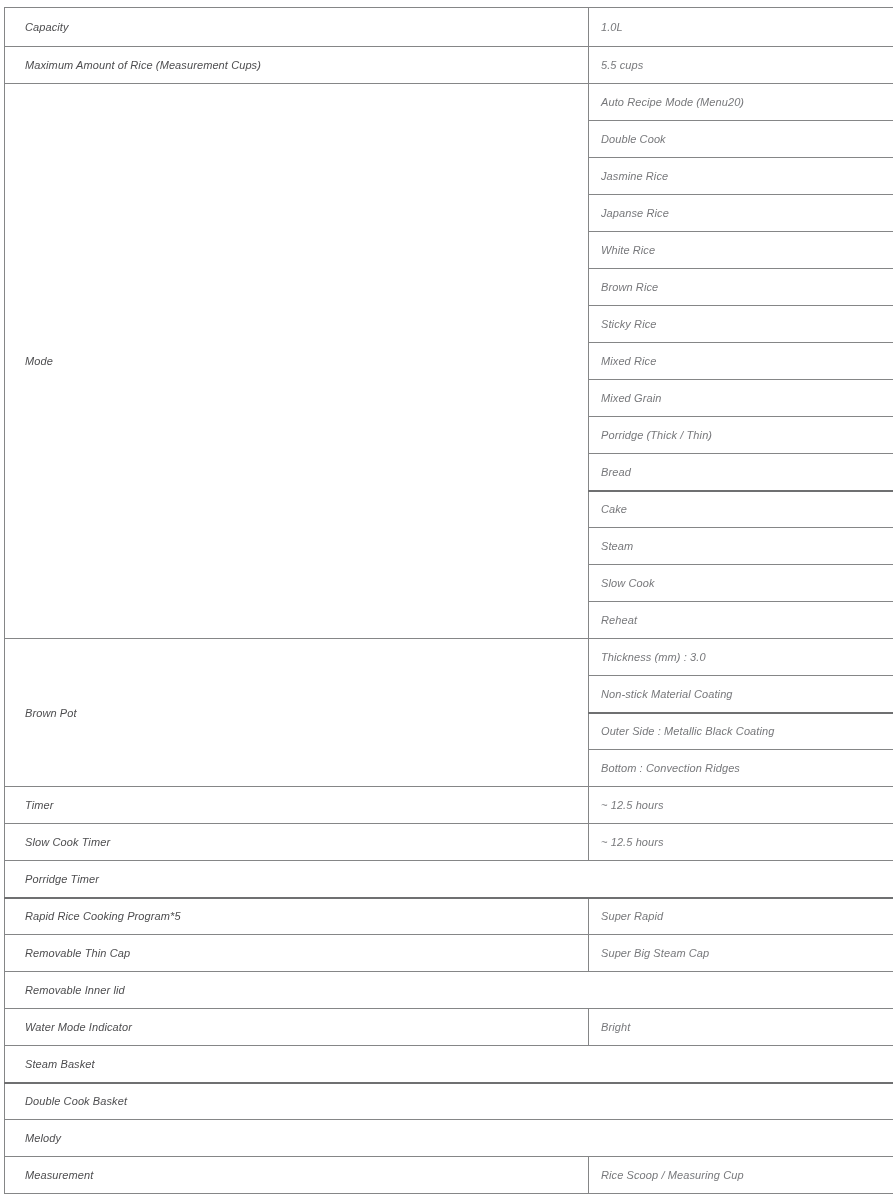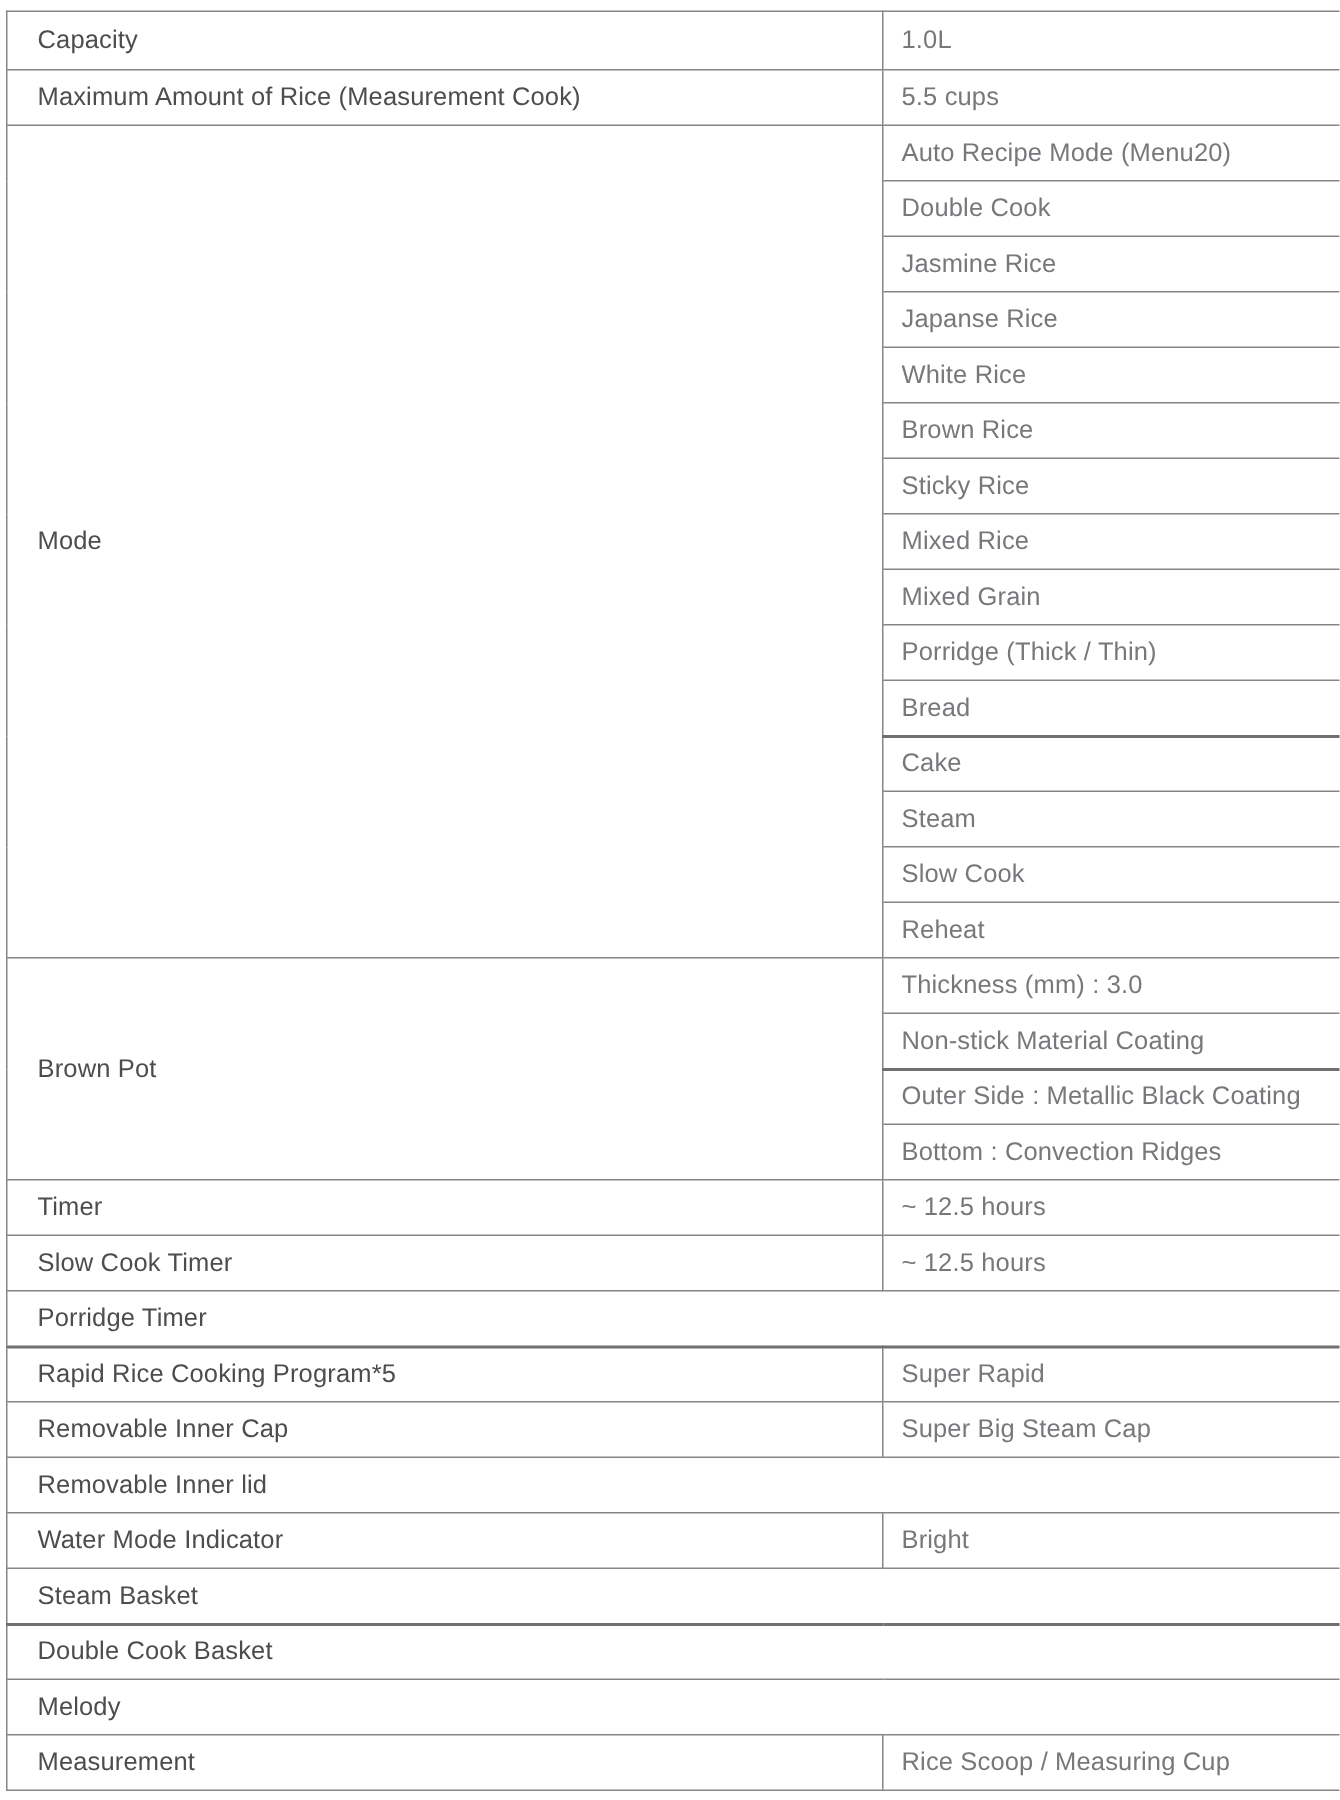--- a/index.html
+++ b/index.html
@@ -23,26 +23,27 @@
     border-collapse: collapse;
     table-layout: fixed;
     width: 940px; 
   }
   table.spec td {
     border: 1px solid #858687;
     box-sizing: border-box;
     height: 37px;
     padding: 0 8px 0 20px;
     vertical-align: middle;
-    font-size: 17px;
+    font-size: 11px;
     font-weight: 300;
     color: #4d4d4f;
     letter-spacing: 0.1px;
     white-space: nowrap;
     overflow: hidden;
+    font-style: italic;
   }
   table.spec tr.first td {
     height: 39px;
   }
   table.spec td.val {
     padding-left: 12px;
     color: #77787b;
   }
   table.spec td.lbl {
     color: #4d4d4f;
@@ -65,21 +66,21 @@
     <colgroup>
       <col style="width:584px">
       <col style="width:356px">
     </colgroup>
     <tbody>
       <tr class="first">
         <td class="lbl">Capacity</td>
         <td class="val">1.0L</td>
       </tr>
       <tr>
-        <td class="lbl">Maximum Amount of Rice (Measurement Cook)</td>
+        <td class="lbl">Maximum Amount of Rice (Measurement Cups)</td>
         <td class="val">5.5 cups</td>
       </tr>
 
       <tr>
         <td class="lbl merged" rowspan="15">Mode</td>
         <td class="val">Auto Recipe Mode (Menu20)</td>
       </tr>
       <tr>
         <td class="val">Double Cook</td>
       </tr>
@@ -146,21 +147,21 @@
         <td class="val">~ 12.5 hours</td>
       </tr>
       <tr class="thick">
         <td class="lbl" colspan="2">Porridge Timer</td>
       </tr>
       <tr>
         <td class="lbl">Rapid Rice Cooking Program*5</td>
         <td class="val">Super Rapid</td>
       </tr>
       <tr>
-        <td class="lbl">Removable Inner Cap</td>
+        <td class="lbl">Removable Thin Cap</td>
         <td class="val">Super Big Steam Cap</td>
       </tr>
       <tr>
         <td class="lbl" colspan="2">Removable Inner lid</td>
       </tr>
       <tr>
         <td class="lbl">Water Mode Indicator</td>
         <td class="val">Bright</td>
       </tr>
       <tr class="thick">

